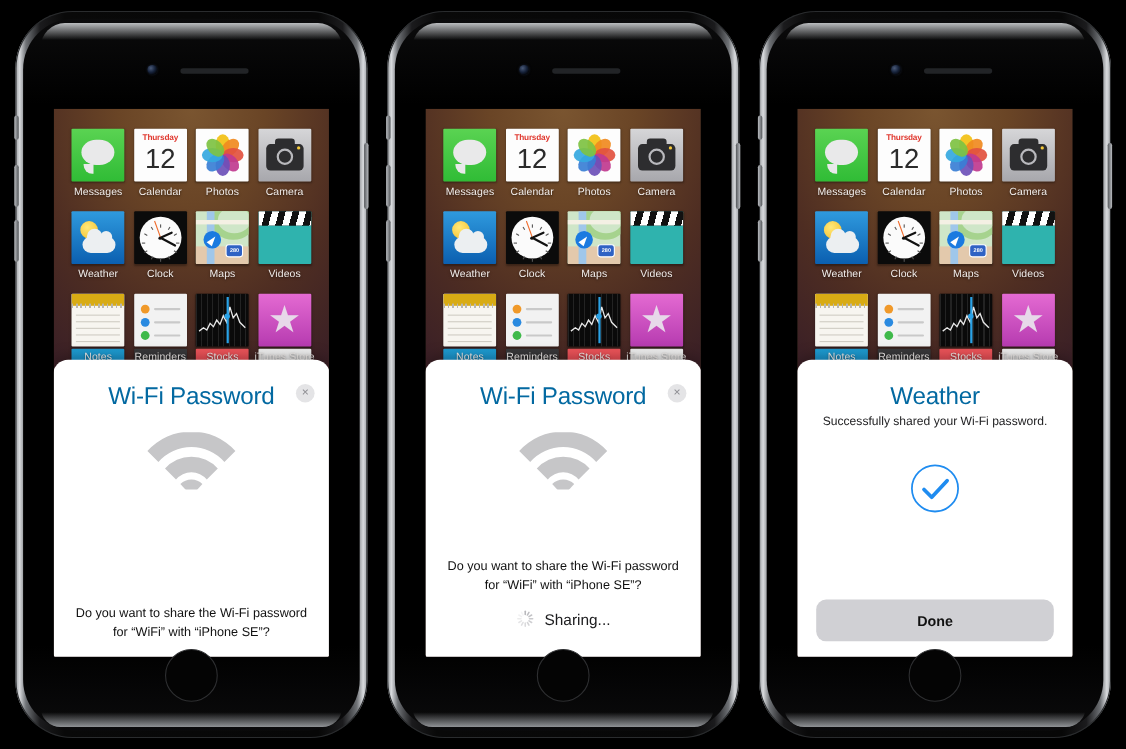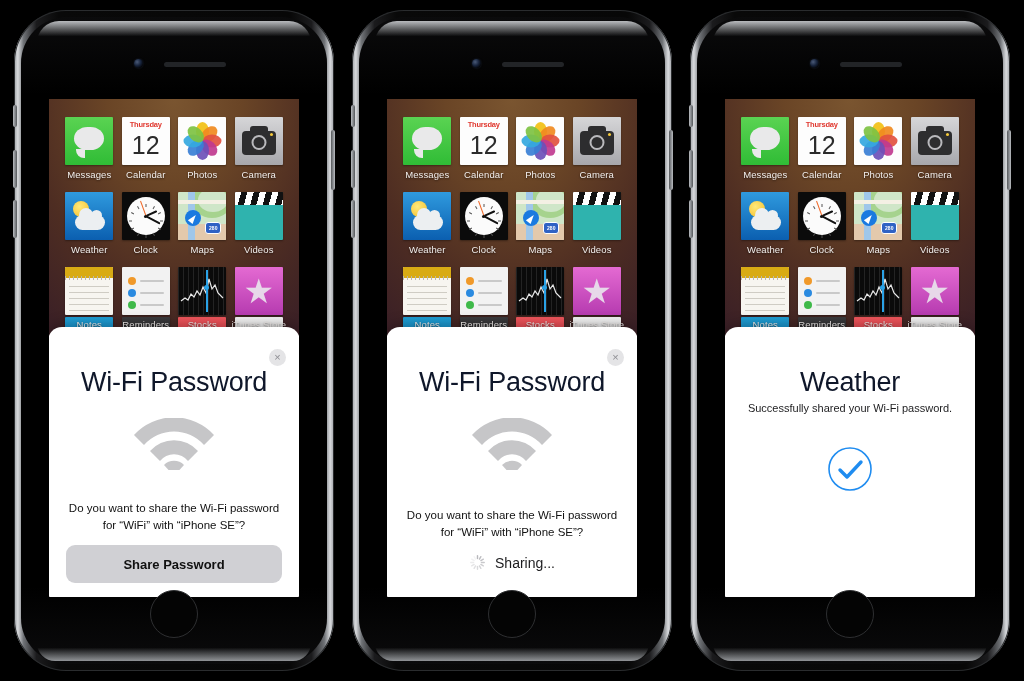--- a/index.html
+++ b/index.html
@@ -161,21 +161,21 @@
   .ic-health   { background:linear-gradient(180deg,#f4f4f4,#d2d2d4); }
 
   
   .sheet {
     position:absolute; left:-1px; right:-1px; bottom:-2px; top:228px;
     background:#fff; border-radius:14px 14px 6px 6px;
     box-shadow:0 -2px 14px rgba(0,0,0,.3);
     display:flex; flex-direction:column; align-items:center;
     padding:14px 18px 16px;
   }
-  .sheet-title { font-size:27px; font-weight:400; color:#0f172a; letter-spacing:-.2px; margin-top:26px; }
+  .sheet-title { font-size:22px; font-weight:400; color:#0369a1; letter-spacing:-.2px; margin-top:6px; }
   .sheet-sub   { font-size:11px; color:#1d1d1f; margin-top:4px; text-align:center; }
 
   .close-btn {
     position:absolute; right:14px; top:22px; width:17px; height:17px; border-radius:50%;
     background:#e4e4e6; color:#8e8e93; font-size:11px; line-height:17px; text-align:center;
     border:none; cursor:pointer; font-family:"Liberation Sans",sans-serif;
   }
 
   .wifi-glyph { margin-top:20px; width:92px; height:52px; }
   .body-text { font-size:11.5px; color:#111; text-align:center; line-height:1.42; margin-top:auto; }
@@ -364,21 +364,20 @@
 
         <div class="sheet">
           <button class="close-btn">×</button>
           <div class="sheet-title">Wi-Fi Password</div>
           <svg class="wifi-glyph" viewBox="0 0 92 52">
             <path d="M6 17 A54 54 0 0 1 86 17 L76 27 A40 40 0 0 0 16 27 Z" fill="#c6c6c8"></path>
             <path d="M22 33 A32 32 0 0 1 70 33 L60 43 A18 18 0 0 0 32 43 Z" fill="#c6c6c8"></path>
             <path d="M36 47 L46 58 L56 47 A14 14 0 0 0 36 47 Z" fill="#c6c6c8"></path>
           </svg>
           <div class="body-text">Do you want to share the Wi-Fi password for “WiFi” with “iPhone SE”?</div>
-          <button class="action-btn">Share Password</button>
         </div>
       </div>
 
       <div class="home-btn"></div>
     </div>
   </div>
 
   <div class="phone" style="left:352px;">
     <div class="btn-side btn-mute"></div>
     <div class="btn-side btn-volup"></div>
@@ -738,20 +737,21 @@
 
         <div class="sheet">
           <div class="sheet-title">Weather</div>
           <div class="sheet-sub">Successfully shared your Wi-Fi password.</div>
           <div class="check-wrap">
             <svg class="check-circle" viewBox="0 0 46 46">
               <circle cx="23" cy="23" r="21" fill="none" stroke="#1f8cf0" stroke-width="1.6"></circle>
               <polyline points="13,24 20,31 34,16" fill="none" stroke="#1f8cf0" stroke-width="3.4" stroke-linecap="round" stroke-linejoin="round"></polyline>
             </svg>
           </div>
+          <button class="action-btn">Done</button>
         </div>
       </div>
 
       <div class="home-btn"></div>
     </div>
   </div>
 
 </div>
 
 </body></html>

